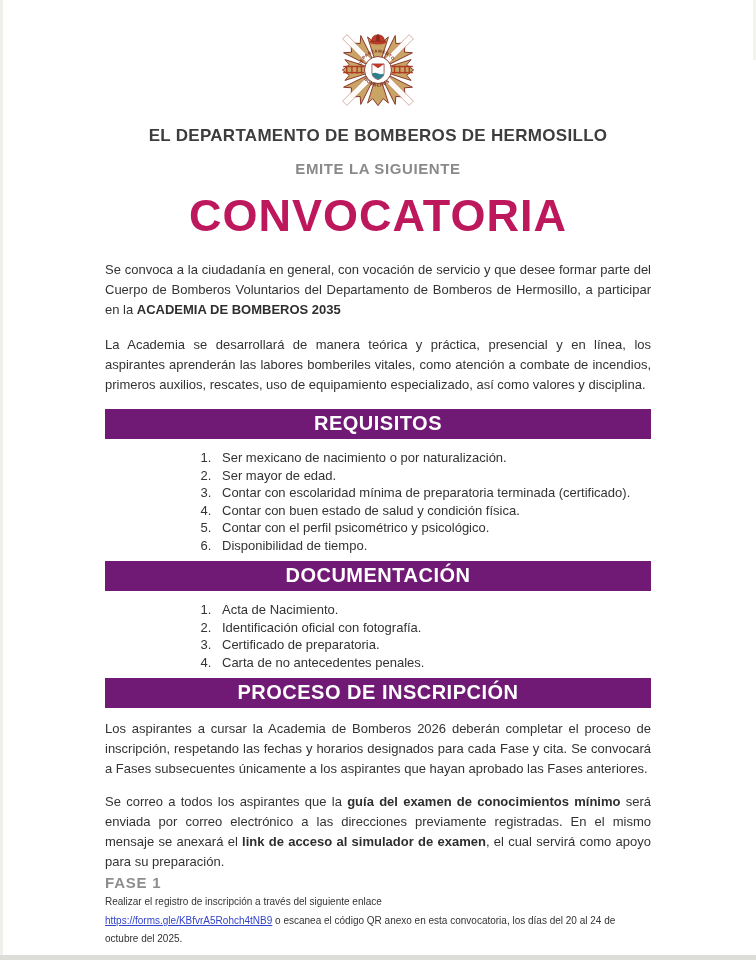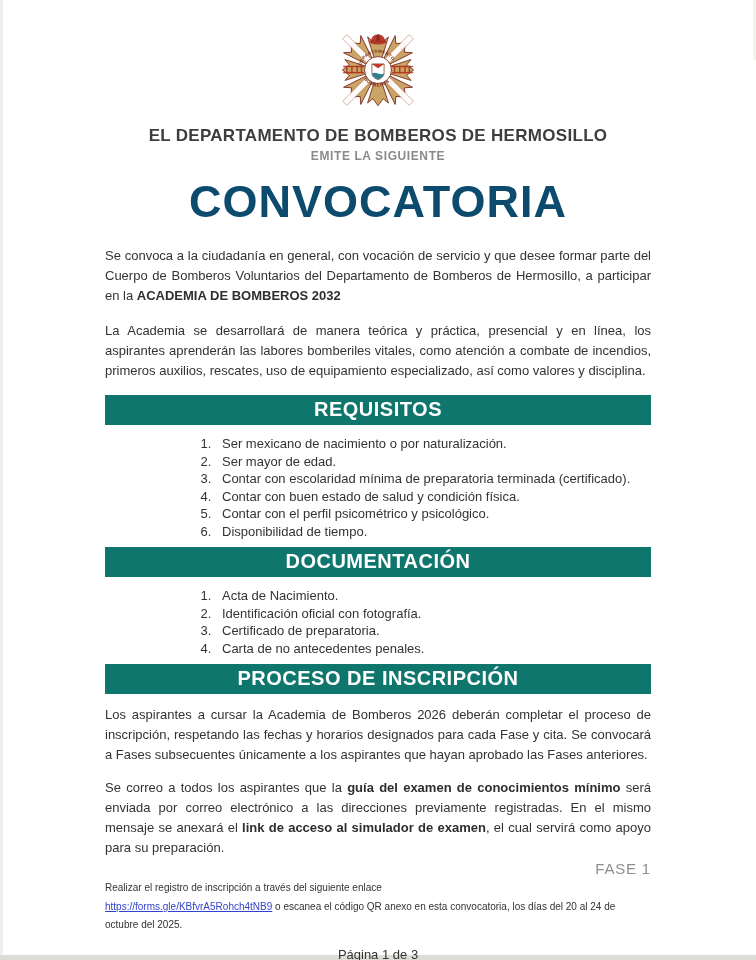--- a/index.html
+++ b/index.html
@@ -20,59 +20,59 @@
 
   .logo-wrap { text-align:center; padding-top:30px; }
   .logo-wrap svg { display:inline-block; }
 
   .org-line {
     margin-top:12px;
     font-size:17px; font-weight:bold; letter-spacing:0.3px;
     color:#3d3d3d; text-align:center;
   }
   .emite-line {
-    margin-top:3px;
-    font-size:12px; font-weight:bold; letter-spacing:0.6px;
+    margin-top:14px;
+    font-size:15px; font-weight:bold; letter-spacing:0.6px;
     color:#8a8a8a; text-align:center;
   }
   .big-title {
     margin-top:15px;
     font-size:45px; line-height:48px; font-weight:bold; letter-spacing:1px;
-    color:#0c4a6e; text-align:center;
+    color:#be185d; text-align:center;
   }
 
   p.body-text {
     font-size:13px; line-height:20px; text-align:justify; color:#333;
   }
   .p-intro    { margin-top:20px; }
   .p-academia { margin-top:15px; }
   .p-proceso1 { margin-top:11px; }
   .p-guide    { margin-top:13px; line-height:19px; }
 
   .section-bar {
     margin-top:14px;
-    background:#0f766e;
+    background:#701a75;
     color:#ffffff;
     font-size:20px; font-weight:bold; letter-spacing:0.5px;
     text-align:center;
     padding:3px 0 4px 0;
   }
   .bar-doc, .bar-proc { margin-top:7px; }
 
   ol.doc-list {
     margin-top:10px;
     padding-left:110px;
     font-size:13px; line-height:17.5px; color:#333;
   }
   ol.doc-list li { padding-left:7px; }
 
   .fase-heading {
     margin-top:2px;
-    text-align:right;
-    font-size:15px; font-weight:normal; letter-spacing:0.8px;
+    text-align:left;
+    font-size:15px; font-weight:bold; letter-spacing:0.8px;
     color:#8e8e8e;
   }
   .fase-body { margin-top:2px; font-size:10px; line-height:18.5px; text-align:left; }
   .fase-line1 { }
   a.doc-link { color:#3344CC; cursor:pointer; }
 
   .footer-page {
     margin-top:12px;
     text-align:center;
     font-size:13px; color:#333;
@@ -148,21 +148,21 @@
       <text font-size="5" font-weight="bold" fill="#7D2B20" letter-spacing="0.6">
         <textPath href="#arcBottom" startOffset="18%">BOMBEROS</textPath>
       </text>
     </svg>
   </div>
 
   <div class="org-line">EL DEPARTAMENTO DE BOMBEROS DE HERMOSILLO</div>
   <div class="emite-line">EMITE LA SIGUIENTE</div>
   <div class="big-title">CONVOCATORIA</div>
 
-  <p class="body-text p-intro"><span>Se convoca a la ciudadanía en general, con vocación de servicio y que desee formar parte del Cuerpo de Bomberos Voluntarios del Departamento de Bomberos de Hermosillo, a participar en la </span><b>ACADEMIA DE BOMBEROS 2032</b></p>
+  <p class="body-text p-intro"><span>Se convoca a la ciudadanía en general, con vocación de servicio y que desee formar parte del Cuerpo de Bomberos Voluntarios del Departamento de Bomberos de Hermosillo, a participar en la </span><b>ACADEMIA DE BOMBEROS 2035</b></p>
 
   <p class="body-text p-academia">La Academia se desarrollará de manera teórica y práctica, presencial y en línea, los aspirantes aprenderán las labores bomberiles vitales, como atención a combate de incendios, primeros auxilios, rescates, uso de equipamiento especializado, así como valores y disciplina.</p>
 
   <div class="section-bar">REQUISITOS</div>
   <ol class="doc-list">
     <li>Ser mexicano de nacimiento o por naturalización.</li>
     <li>Ser mayor de edad.</li>
     <li>Contar con escolaridad mínima de preparatoria terminada (certificado).</li>
     <li>Contar con buen estado de salud y condición física.</li>
     <li>Contar con el perfil psicométrico y psicológico.</li>

